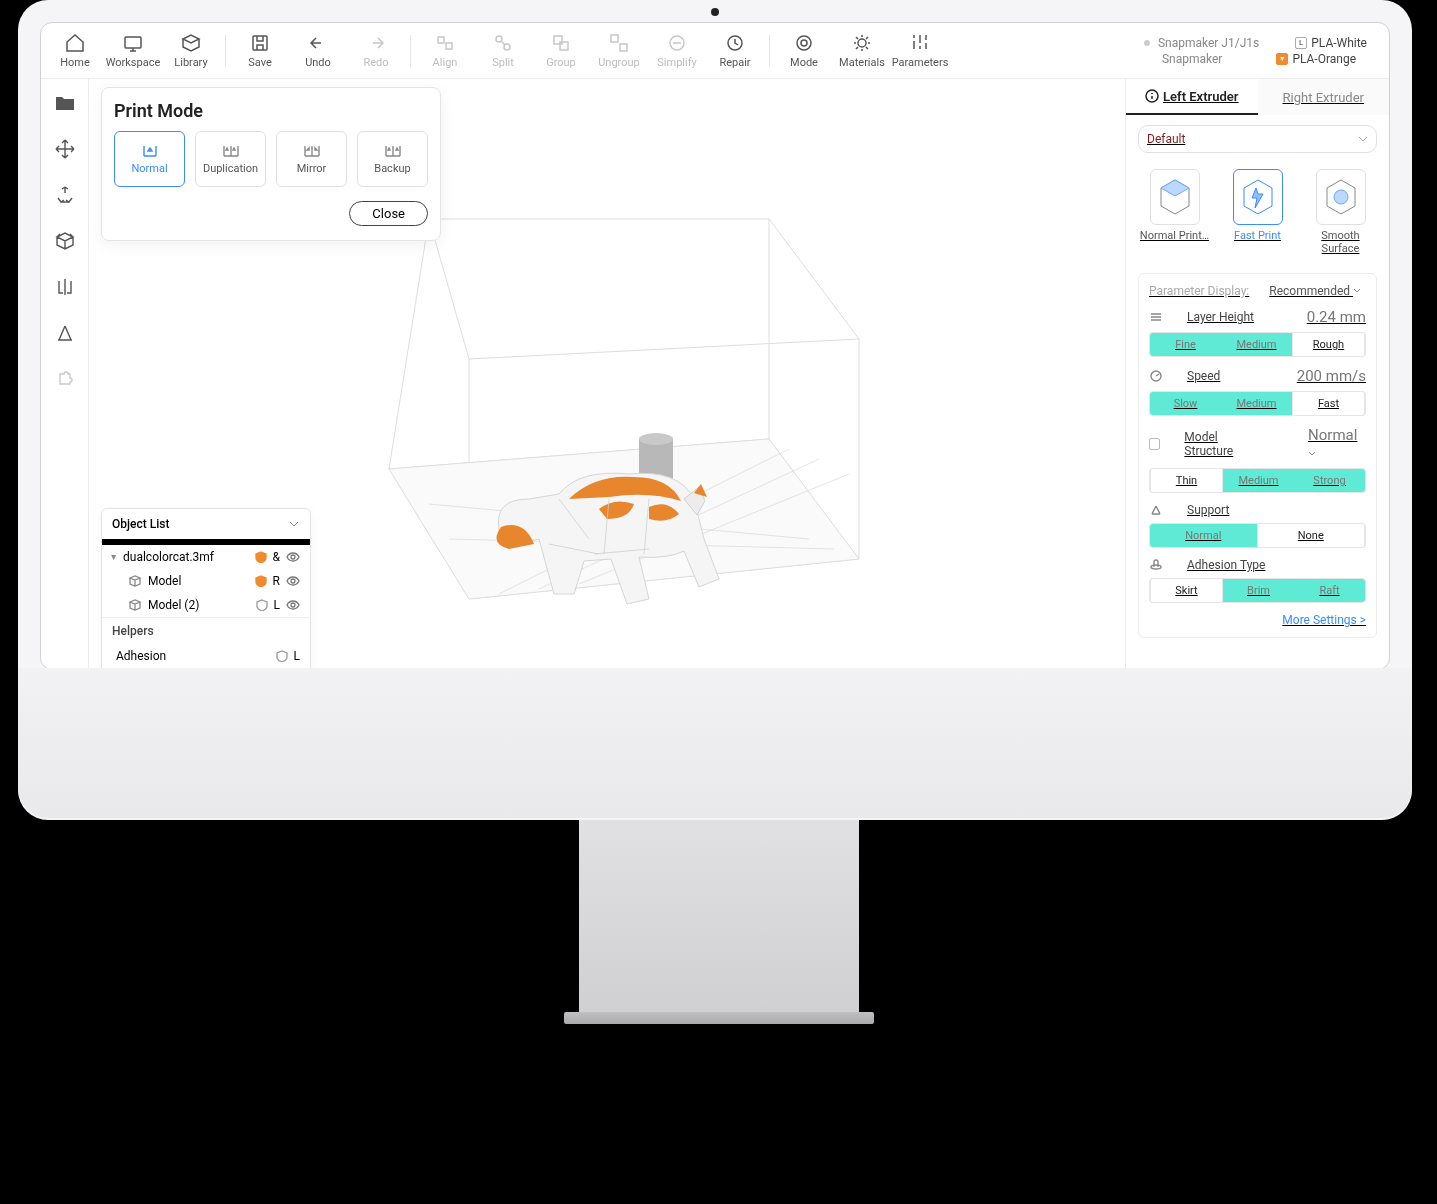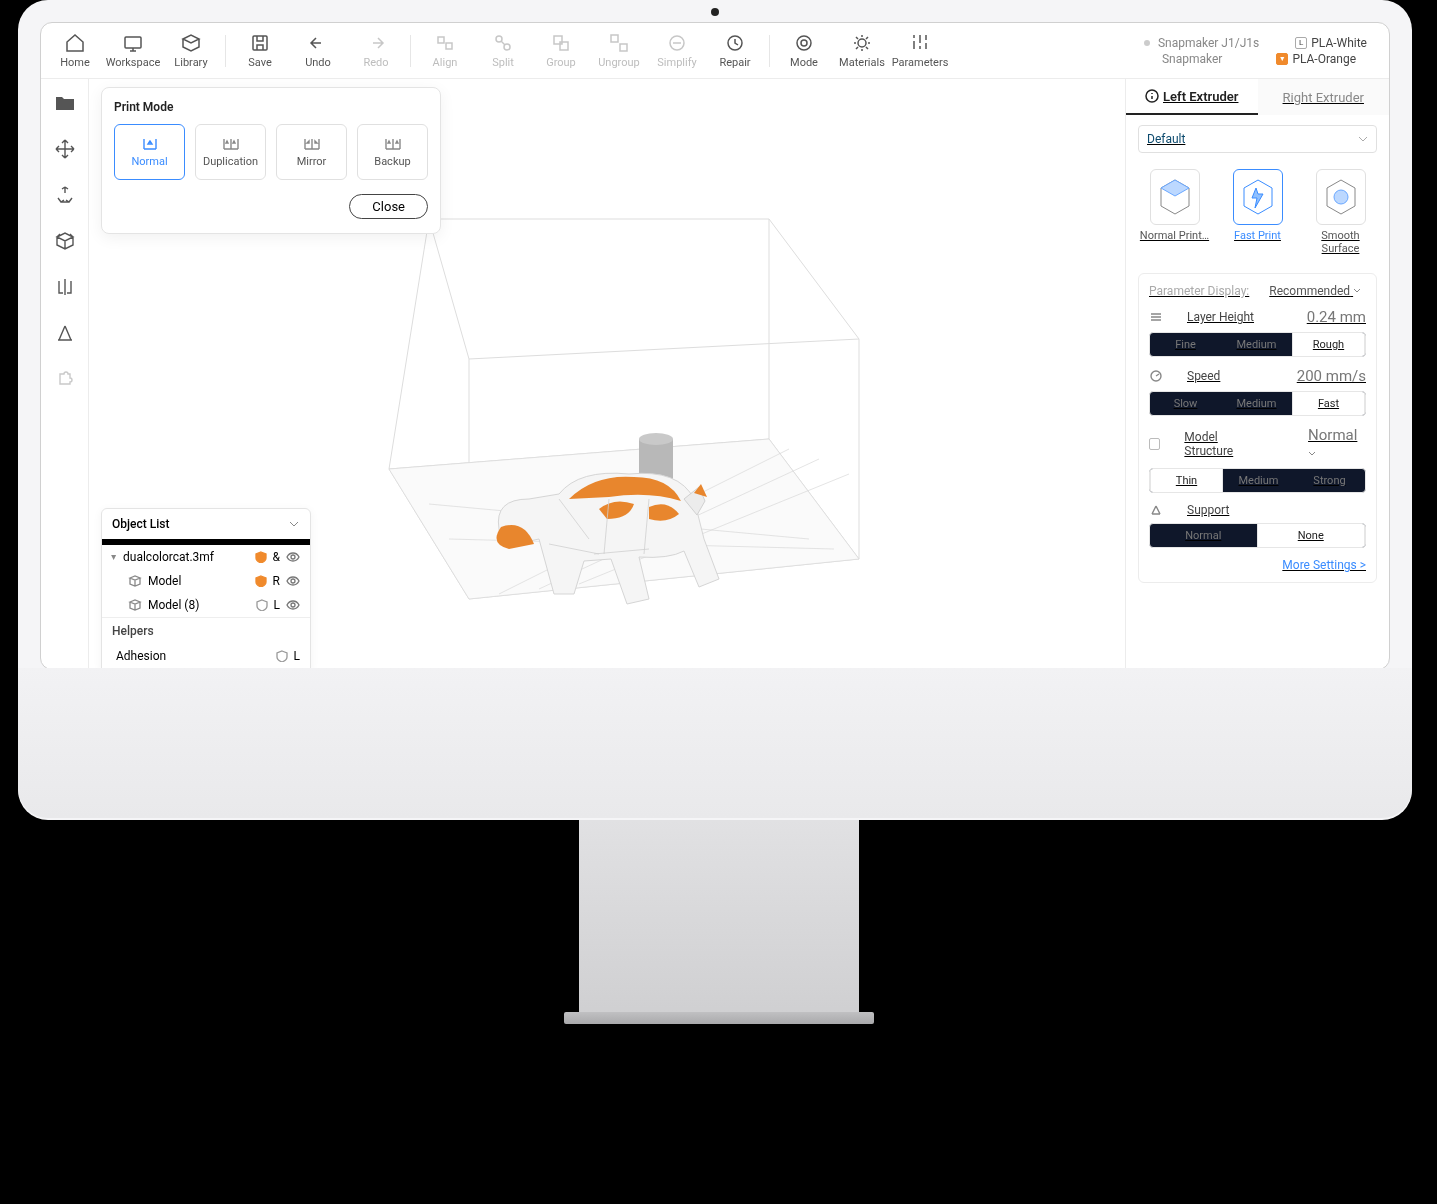--- a/index.html
+++ b/index.html
@@ -25,21 +25,21 @@
   .sq.or{background:#f08a2c;border-color:#f08a2c;color:#fff;}
   
   .body{display:flex;flex:1;min-height:0;}
   .leftbar{width:48px;border-right:1px solid #ececec;display:flex;flex-direction:column;align-items:center;padding-top:8px;gap:14px;}
   .lbtn{width:32px;height:32px;display:flex;align-items:center;justify-content:center;cursor:pointer;}
   .lbtn svg{width:22px;height:22px;stroke:#555;fill:none;stroke-width:1.4;}
   .lbtn.disabled svg{stroke:#c9c9c9;}
   .center{flex:1;position:relative;background:#fff;}
   
   .panel{position:absolute;left:12px;top:8px;width:340px;background:#fff;border:1px solid #e4e4e4;border-radius:8px;box-shadow:0 4px 16px rgba(0,0,0,.06);padding:12px 12px 14px;}
-  .panel h3{font-size:12px;font-weight:600;color:#222;margin-bottom:10px;}
+  .panel h3{font-size:18px;font-weight:600;color:#222;margin-bottom:10px;}
   .modes{display:flex;gap:10px;}
   .mode{flex:1;height:56px;border:1px solid #e0e0e0;border-radius:6px;display:flex;flex-direction:column;align-items:center;justify-content:center;gap:4px;font-size:11px;color:#555;cursor:pointer;}
   .mode.active{border-color:#3a8cff;color:#3a8cff;}
   .mode svg{width:20px;height:14px;stroke:#888;fill:none;stroke-width:1.4;}
   .mode.active svg{stroke:#3a8cff;}
   .closebtn{margin-top:14px;float:right;border:1px solid #444;background:#fff;border-radius:18px;padding:4px 22px;font-size:13px;cursor:pointer;}
   
   .objlist{position:absolute;left:12px;bottom:0;width:210px;background:#fff;border:1px solid #e4e4e4;border-radius:6px 6px 0 0;box-shadow:0 2px 10px rgba(0,0,0,.05);font-size:12px;}
   .objlist .hdr{display:flex;align-items:center;justify-content:space-between;padding:8px 10px;border-bottom:6px solid #000000;font-weight:500;}
   .objlist .row{display:flex;align-items:center;padding:5px 10px;gap:6px;}
@@ -50,37 +50,37 @@
   .eye{width:14px;height:14px;stroke:#777;fill:none;stroke-width:1.3;}
   .objlist .sub{padding-left:26px;}
   .objlist .sec{padding:6px 10px;font-weight:500;border-top:1px solid #eee;color:#444;}
   .right{width:264px;border-left:1px solid #ececec;overflow:auto;text-decoration:underline;}
   
   .extabs{display:flex;height:36px;}
   .extab{flex:1;display:flex;align-items:center;justify-content:center;gap:4px;font-size:13px;color:#888;cursor:pointer;background:#fafafa;}
   .extab.active{color:#222;font-weight:600;background:#fff;border-bottom:2px solid #222;}
   .extab svg{width:14px;height:14px;stroke:currentColor;fill:none;stroke-width:1.5;}
   .rcontent{padding:10px 12px;}
-  .selectbox{width:100%;border:1px solid #e0e0e0;border-radius:4px;padding:6px 8px;font-size:12px;color:#0c4a6e;display:flex;justify-content:space-between;align-items:center;cursor:pointer;}
+  .selectbox{width:100%;border:1px solid #e0e0e0;border-radius:10px;padding:6px 8px;font-size:12px;color:#7f1d1d;display:flex;justify-content:space-between;align-items:center;cursor:pointer;}
   .presets{display:flex;gap:10px;margin-top:12px;}
   .preset{flex:1;display:flex;flex-direction:column;align-items:center;gap:4px;font-size:11px;color:#555;cursor:pointer;padding:4px 0;}
   .preset .hexwrap{width:50px;height:56px;border:1px solid #e0e0e0;border-radius:6px;display:flex;align-items:center;justify-content:center;}
   .preset.active .hexwrap{border-color:#3a8cff;}
   .preset.active{color:#3a8cff;}
   .hex{width:34px;height:38px;position:relative;}
   .hex svg{width:100%;height:100%;}
   .paramcard{border:1px solid #ececec;border-radius:6px;margin-top:14px;padding:10px;font-size:12px;color:#555;}
   .paramcard .pd{display:flex;align-items:center;gap:20px;color:#aaa;margin-bottom:8px;}
   .paramcard .pd .val{color:#555;cursor:pointer;}
   .pgroup{margin-top:10px;}
   .plabel{display:flex;align-items:center;justify-content:space-between;margin-bottom:6px;}
   .plabel .lbl{display:flex;align-items:center;gap:24px;color:#444;}
   .plabel .lbl svg{width:14px;height:14px;stroke:#888;fill:none;stroke-width:1.4;}
   .plabel .pval{color:#777;font-size:15px;margin-left:44px;}
-  .seg{display:flex;border:1px solid #e6e6e6;border-radius:4px;overflow:hidden;background:#0f172a;}
+  .seg{display:flex;border:1px solid #e6e6e6;border-radius:4px;overflow:hidden;background:#5eead4;}
   .seg .s{flex:1;text-align:center;padding:5px 0;font-size:11px;color:#777;cursor:pointer;}
   .seg .s.active{background:#fff;color:#222;border-left:1px solid #e6e6e6;border-right:1px solid #e6e6e6;}
   .more{text-align:right;color:#3a8cff;font-size:12px;margin-top:10px;cursor:pointer;}
   .chk{width:12px;height:12px;border:1px solid #bbb;border-radius:2px;display:inline-block;}
   
   .buildbox{position:absolute;left:260px;top:120px;width:540px;height:420px;pointer-events:none;}
   .buildbox svg{width:100%;height:100%;}
 </style>
 </head>
 <body>
@@ -351,21 +351,21 @@
             <span>R</span>
             <svg class="eye">
                 <path d="M1 7s2-4 6-4 6 4 6 4-2 4-6 4-6-4-6-4z"></path>
                 <circle cx="7" cy="7" r="2"></circle>
               </svg>
           </div>
           <div class="row sub">
             <svg class="cube">
                 <path d="M2 4l5-2 5 2-5 2zM2 4v6l5 2 5-2V4M7 6v6"></path>
               </svg>
-            <span style="flex:1">Model (8)</span>
+            <span style="flex:1">Model (2)</span>
             <svg class="shield">
                 <path d="M6 1l5 2v4c0 3-5 5-5 5S1 10 1 7V3z"></path>
               </svg>
             <span>L</span>
             <svg class="eye">
                 <path d="M1 7s2-4 6-4 6 4 6 4-2 4-6 4-6-4-6-4z"></path>
                 <circle cx="7" cy="7" r="2"></circle>
               </svg>
           </div>
           <div class="sec">Helpers</div>
@@ -493,20 +493,36 @@
                       <path d="M3 11h8M7 3l-4 8M7 3l4 8"></path>
                     </svg>
                     <span>Support</span>
                   </span>
                 </div>
               <div class="seg" id="seg-support">
                   <div class="s">Normal</div>
                   <div class="s active">None</div>
                 </div>
             </div>
+            <div class="pgroup">
+              <div class="plabel">
+                  <span class="lbl">
+                    <svg>
+                      <ellipse cx="7" cy="9" rx="5" ry="2"></ellipse>
+                      <path d="M5 9V4a2 2 0 0 1 4 0v5"></path>
+                    </svg>
+                    <span>Adhesion Type</span>
+                  </span>
+                </div>
+              <div class="seg" id="seg-adh">
+                  <div class="s active">Skirt</div>
+                  <div class="s">Brim</div>
+                  <div class="s">Raft</div>
+                </div>
+            </div>
             <div class="more">More Settings &gt;</div>
           </div>
         </div>
       </div>
     </div>
   </div>
 </div>
 <div class="chin"></div>
 <div class="stand"></div>
 <div class="foot"></div>

